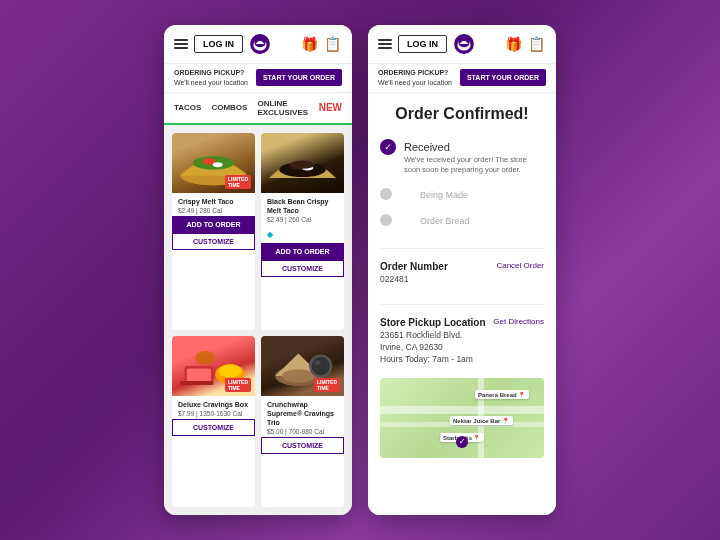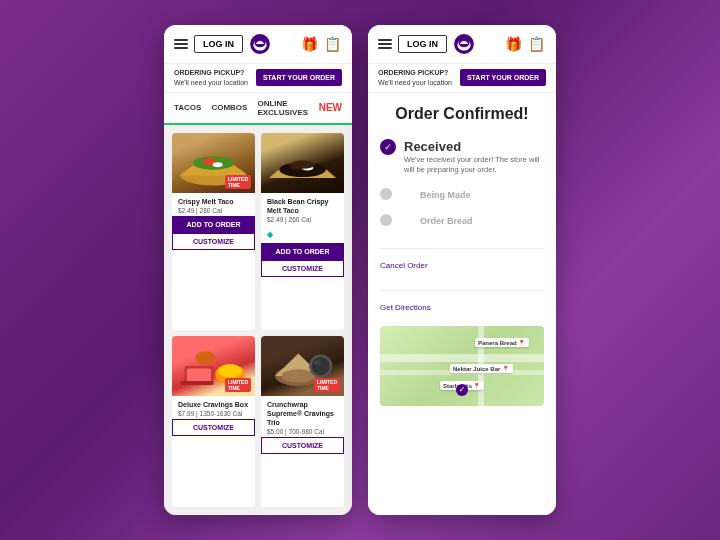--- a/index.html
+++ b/index.html
@@ -258,34 +258,34 @@
       font-size: 9px;
     }
     .dot-circle {
       width: 12px;
       height: 12px;
       background: #ccc;
       border-radius: 50%;
       margin-top: 2px;
     }
     .status-text-block strong {
-      font-size: 13px;
-      font-weight: bold;
+      font-size: 11px;
+      font-weight: normal;
       color: #333;
     }
     .status-text-block p {
       font-size: 7.5px;
       color: #666;
       line-height: 1.4;
       max-width: 160px;
     }
     .status-label {
       font-size: 9px;
       color: #aaa;
-      font-weight: bold;
+      font-weight: normal;
       padding-left: 20px;
     }
 
     .divider {
       height: 1px;
       background: #eee;
       margin: 6px 12px;
     }
 
     .info-section {
@@ -519,21 +519,21 @@
     <div class="order-confirmed-title">Order Confirmed!</div>
 
     <div class="order-status-section">
 
       <div class="status-item">
         <div class="status-icon">
           <div class="check-circle">✓</div>
         </div>
         <div class="status-text-block">
           <strong>Received</strong>
-          <p>We've received your order! The store will will be preparing your order.</p>
+          <p>We've received your order! The store soon soon be preparing your order.</p>
         </div>
       </div>
 
       <div class="status-item">
         <div class="status-icon">
           <div class="dot-circle"></div>
         </div>
         <div class="status-text-block">
           <span class="status-label">Being Made</span>
         </div>
@@ -546,28 +546,38 @@
         <div class="status-text-block">
           <span class="status-label">Order Bread</span>
         </div>
       </div>
     </div>
 
     <div class="divider"></div>
 
     <div class="info-section">
       <div class="info-row">
+        <div>
+          <div class="info-label">Order Number</div>
+          <div class="info-value">022481</div>
+        </div>
         <div class="info-link">Cancel Order</div>
       </div>
     </div>
 
     <div class="divider"></div>
 
     <div class="info-section">
       <div class="info-row">
+        <div>
+          <div class="info-label">Store Pickup Location</div>
+          <div class="info-value">23651 Rockfield Blvd.</div>
+          <div class="info-value">Irvine, CA 92630</div>
+          <div class="info-value">Hours Today: 7am - 1am</div>
+        </div>
         <div class="info-link">Get Directions</div>
       </div>
     </div>
 
     <div class="map-area">
       <div class="map-bg">
 
         <div style="position:absolute;top:35%;left:0;right:0;height:8px;background:#fff;opacity:0.5;"></div>
         <div style="position:absolute;top:0;bottom:0;left:60%;width:6px;background:#fff;opacity:0.5;"></div>
         <div style="position:absolute;top:55%;left:0;right:0;height:5px;background:#fff;opacity:0.4;"></div>

